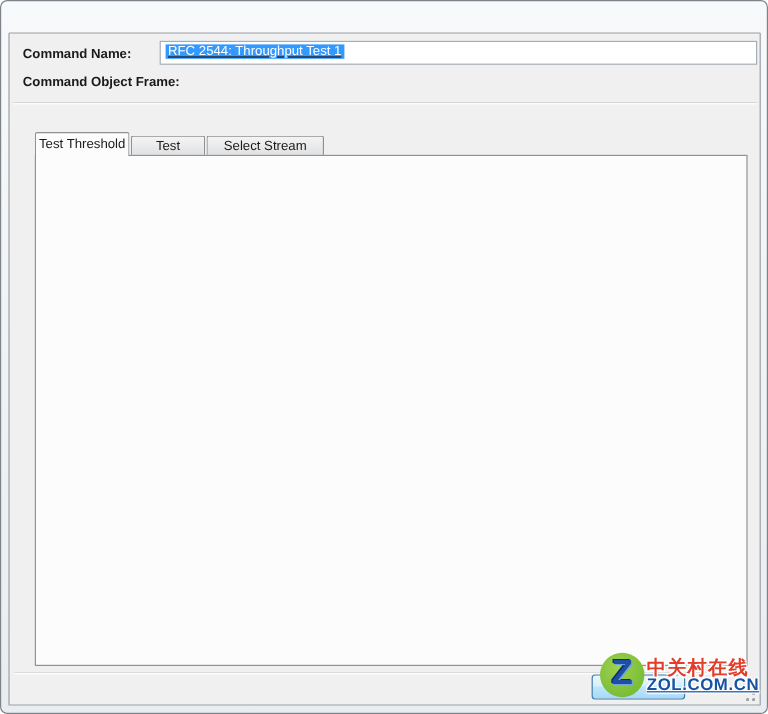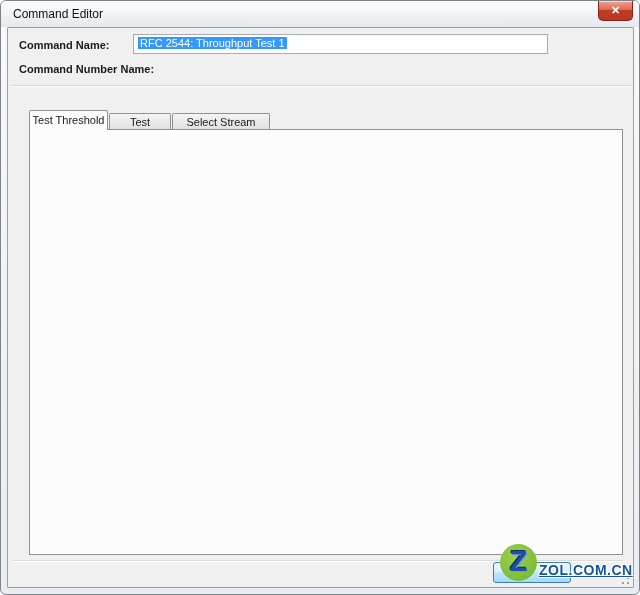--- a/index.html
+++ b/index.html
@@ -78,32 +78,28 @@
       radial-gradient(circle at 9px 9px,#9aa0a6 1px,transparent 1.5px),
       radial-gradient(circle at 9px 4px,#9aa0a6 1px,transparent 1.5px),
       radial-gradient(circle at 4px 9px,#9aa0a6 1px,transparent 1.5px);}
   .sep{position:absolute;left:10px;top:84px;width:620px;height:2px;
     border-top:1px solid #d5d8db;border-bottom:1px solid #fff;}
 </style>
 </head>
 <body>
 
 <div class="win">
-  <div class="titlebar">
-    <span class="title-text">Command Editor</span>
-    <div class="close-btn">✕</div>
-  </div>
 
   <div class="client"></div>
 
   <span class="lbl" style="left:18px;top:38px;">Command Name:</span>
-  <div class="fld" style="left:132px;top:33px;width:415px;height:20px;">
+  <div class="fld" style="left:132px;top:33px;width:498px;height:20px;text-decoration:underline;">
     <span class="sel">RFC 2544: Throughput Test 1</span>
   </div>
-  <span class="lbl" style="left:18px;top:62px;">Command Number Name:</span>
+  <span class="lbl" style="left:18px;top:62px;">Command Object Frame:</span>
   <div class="sep"></div>
 
   <div class="tab active" style="left:28px;top:109px;width:79px;height:20px;line-height:19px;">Test Threshold</div>
   <div class="tab" style="left:108px;top:112px;width:62px;height:17px;line-height:16px;">Test Options</div>
   <div class="tab" style="left:171px;top:112px;width:98px;height:17px;line-height:16px;">Select Stream Blocks</div>
 
   <div class="page"></div>
 
   <div class="gb" style="left:36px;top:136px;width:268px;height:201px;">
     <span class="leg">Test Duration</span>
@@ -231,14 +227,15 @@
     <div class="sb dn"></div>
   </div>
 
   <div class="dots"></div>
   <div class="btn-aero"></div>
   <div class="grip"></div>
 
   <div class="wm-logo wm">
     <div class="wm-z">Z</div>
   </div>
+  <div class="wm-cn wm">中关村在线</div>
   <div class="wm-zol wm">ZOL.COM.CN</div>
 </div>
 
 </body></html>

